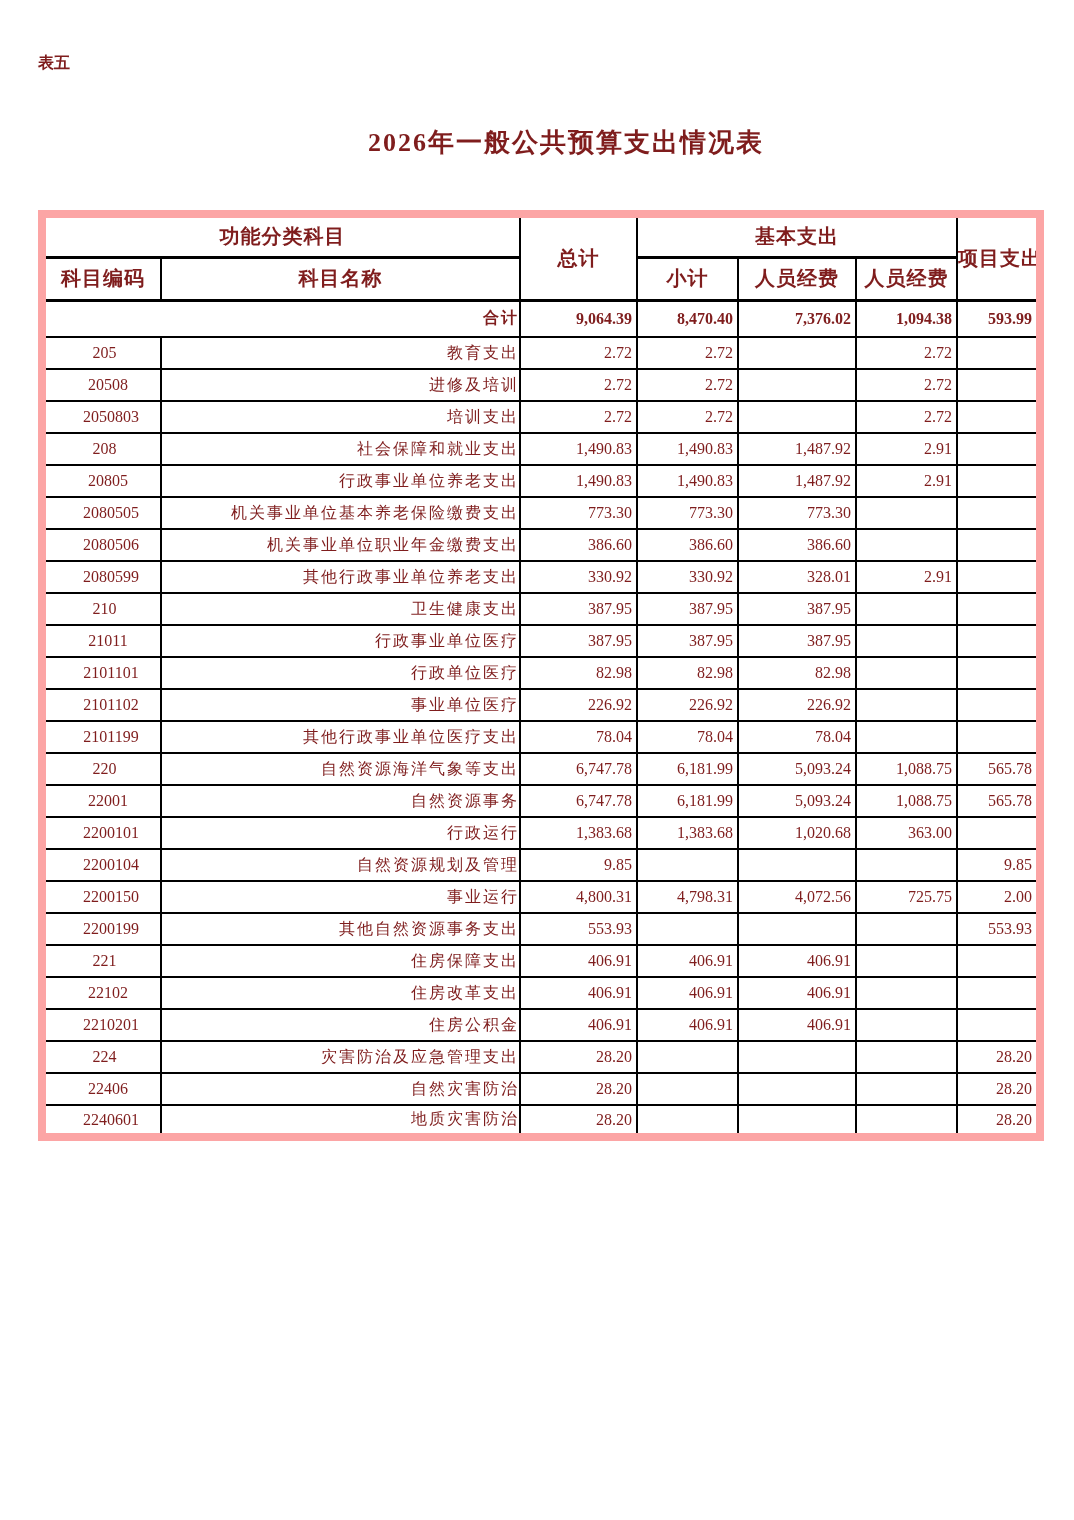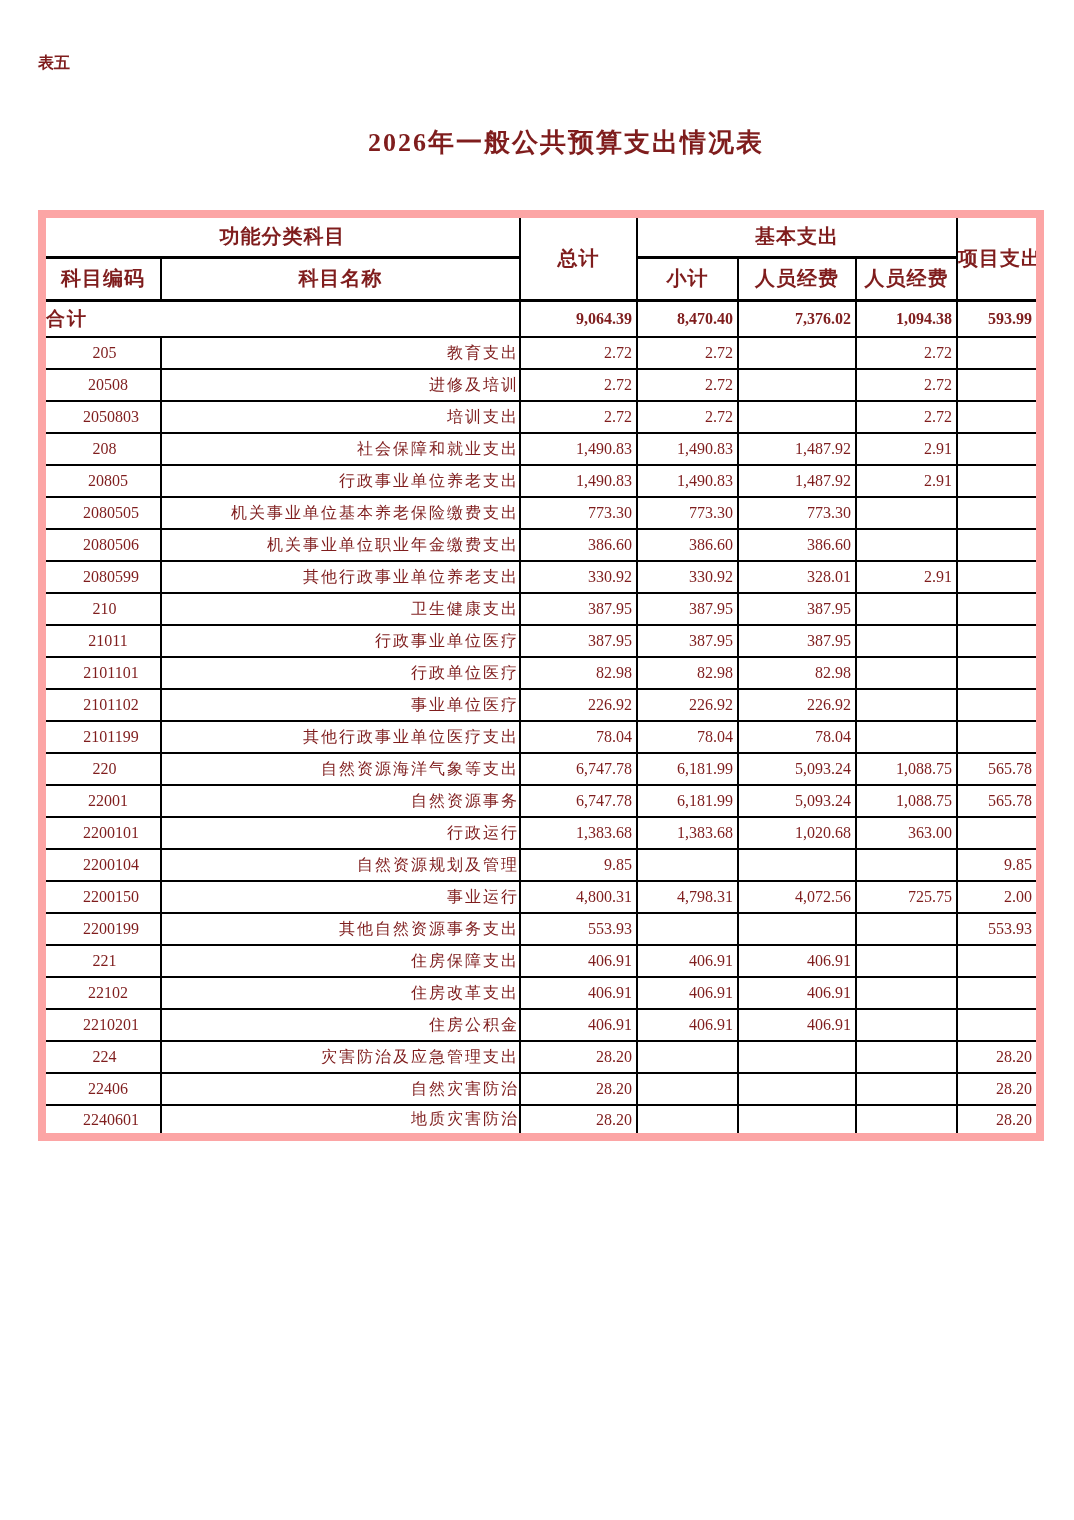--- a/index.html
+++ b/index.html
@@ -80,23 +80,23 @@
   .budget-table td.code { text-align: center; padding-left: 3px; }
   .budget-table td.name { text-align: right; padding-left: 5px; letter-spacing: 2px; }
   .budget-table tr.lv2 td.code { padding-left: 10px; }
   .budget-table tr.lv2 td.name { padding-left: 11px; border-radius: 14px; }
   .budget-table tr.lv3 td.code { padding-left: 16px; }
   .budget-table tr.lv3 td.name { padding-left: 6px; }
   .budget-table tr.total-row td {
     font-weight: bold;
   }
   .budget-table td.total-label {
-    text-align: left;
+    text-align: right;
     letter-spacing: 2px;
-    font-size: 19px;
+    font-size: 16px;
   }
 </style>
 </head>
 <body>
 
 <div class="page">
 
   <div class="table-tag">表五</div>
 
   <h1 class="title">2026年一般公共预算支出情况表</h1>

